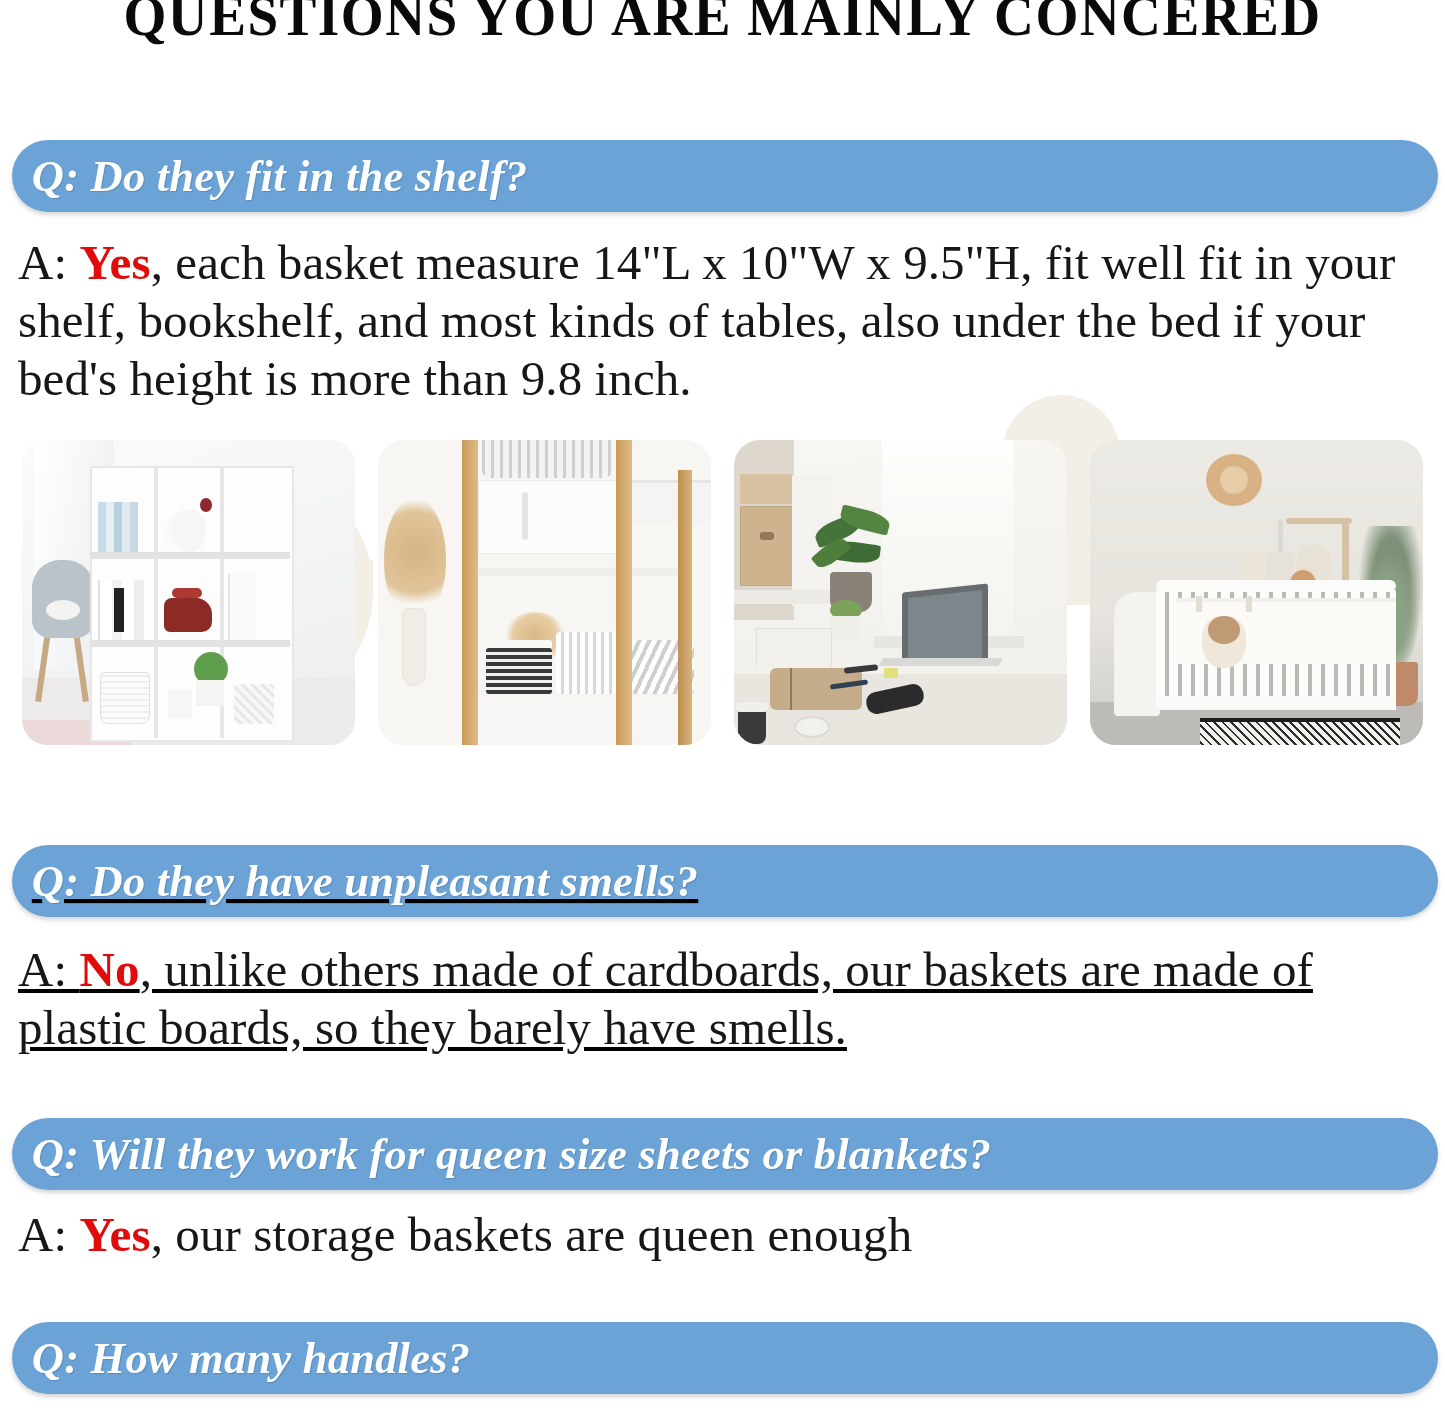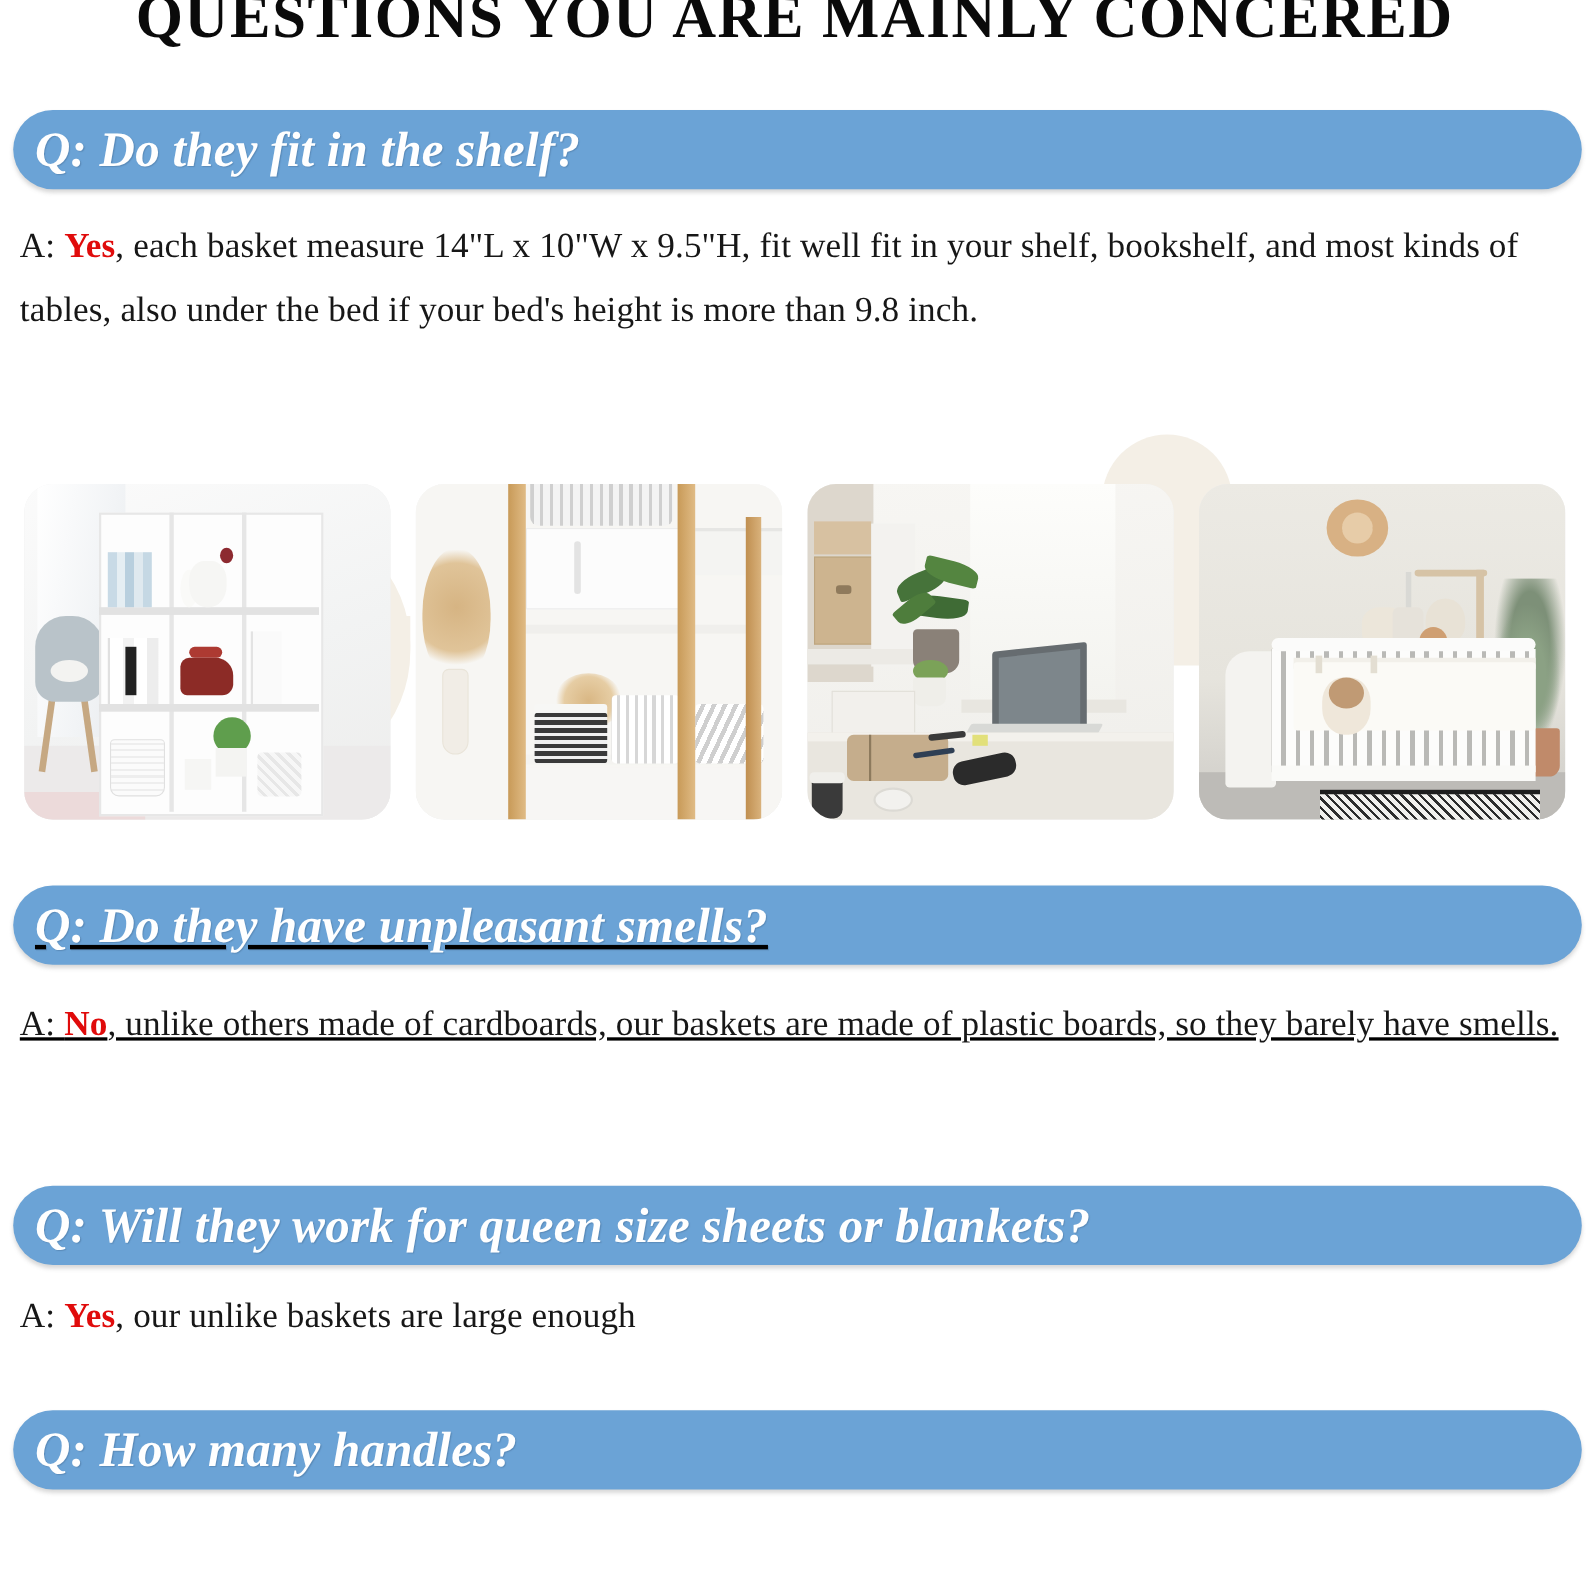--- a/index.html
+++ b/index.html
@@ -27,21 +27,21 @@
     font-size: 56px;
     line-height: 60px;
     letter-spacing: 1.5px;
     color: #0a0a0a;
     white-space: nowrap;
     transform: scaleX(0.985);
     transform-origin: center top;
   }
 
   
-  .qa-block { position: absolute; left: 0; width: 1445px; }
+  .qa-block { position: absolute; left: 0; width: 1445px; margin-top: 40px; }
 
   .q-pill {
     position: relative;
     margin-left: 12px;
     margin-right: 7px;
     height: 72px;
     border-radius: 36px;
     background: #6ba3d6;
     box-shadow: 0 3px 4px rgba(120,120,120,0.30);
     display: flex;
@@ -62,21 +62,21 @@
     transform: scaleX(0.99);
     transform-origin: left center;
   }
 
   
   .answer {
     margin-left: 18px;
     margin-right: 10px;
     color: #171717;
     font-family: "Liberation Serif", "DejaVu Serif", serif;
-    font-size: 32px;
+    font-size: 49px;
     line-height: 58px;
     letter-spacing: 0.1px;
     text-align: left;
   }
   .answer .hl {
     color: #e00b0b;
     font-weight: bold;
   }
   .blob {
     position: absolute;
@@ -376,20 +376,20 @@
   <div class="q-pill">
     <div class="q-pill-text">Q: Do they have unpleasant smells?</div>
   </div>
   <div class="answer" style="margin-top:24px;"><span>A: </span><span class="hl">No</span><span>, unlike others made of cardboards, our baskets are made of plastic boards, so they barely have smells.</span></div>
 </div>
 
 <div class="qa-block" style="top:1078px;">
   <div class="q-pill">
     <div class="q-pill-text">Q: Will they work for queen size sheets or blankets?</div>
   </div>
-  <div class="answer" style="margin-top:16px;"><span>A: </span><span class="hl">Yes</span><span>, our unlike baskets are large enough</span></div>
+  <div class="answer" style="margin-top:16px;"><span>A: </span><span class="hl">Yes</span><span>, our storage baskets are queen enough</span></div>
 </div>
 
 <div class="qa-block" style="top:1282px;">
   <div class="q-pill">
     <div class="q-pill-text">Q: How many handles?</div>
   </div>
 </div>
 
 </body></html>

